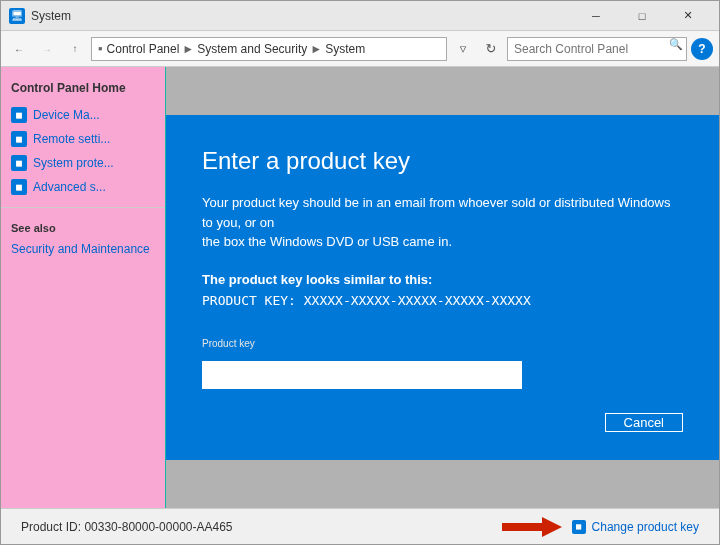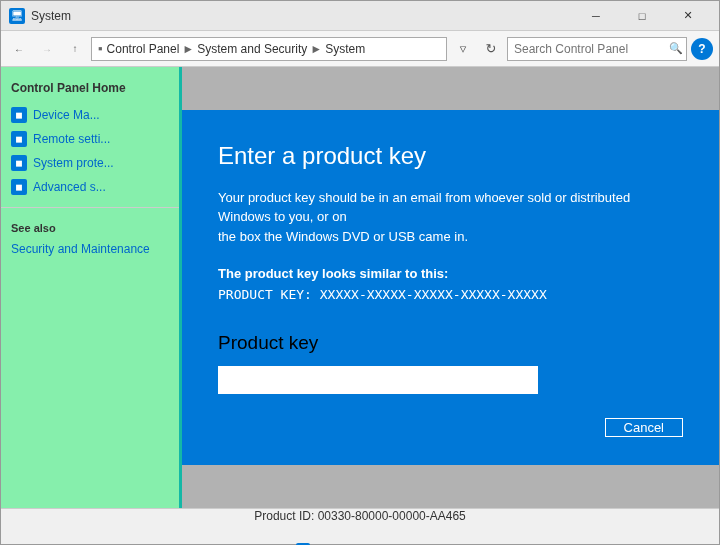--- a/index.html
+++ b/index.html
@@ -125,21 +125,20 @@
       color: #555;
       cursor: pointer;
     }
 
     .search-box {
       width: 180px;
       height: 24px;
       border: 1px solid #aaa;
       background: white;
       display: flex;
-      align-items: center;
       padding: 0 6px;
     }
 
     .search-box input {
       border: none;
       outline: none;
       font-size: 12px;
       flex: 1;
       background: transparent;
     }
@@ -165,25 +164,25 @@
     
     .content-area {
       display: flex;
       flex: 1;
       overflow: hidden;
       position: relative;
     }
 
     
     .sidebar {
-      width: 181px;
-      background: #86efac;
+      width: 165px;
+      background: #f9a8d4;
       padding: 10px 0;
       flex-shrink: 0;
-      border-right: 3px solid #14b8a6;
+      border-right: 1px solid #14b8a6;
     }
 
     .sidebar-link {
       display: flex;
       align-items: center;
       padding: 4px 10px;
       font-size: 12px;
       color: #0066cc;
       cursor: pointer;
       gap: 6px;
@@ -230,21 +229,20 @@
       height: 36px;
       background: #f0f0f0;
       border-top: 1px solid #ccc;
       display: flex;
       align-items: center;
       padding: 0 20px;
       font-size: 12px;
       color: #333;
       flex-shrink: 0;
       gap: 10px;
-      flex-direction: column;
     }
 
     .product-id-text { flex: 1; }
 
     .change-product-key {
       display: flex;
       align-items: center;
       gap: 6px;
       color: #0066cc;
       cursor: pointer;
@@ -294,22 +292,22 @@
     }
 
     .dialog-key-value {
       font-size: 13px;
       color: white;
       font-family: monospace;
       margin-bottom: 30px;
     }
 
     .dialog-field-label {
-      font-size: 19px;
-      color: #000000;
+      font-size: 10px;
+      color: #e5e5e5;
       margin-bottom: 12px;
     }
 
     .dialog-input {
       width: 320px;
       height: 28px;
       background: white;
       border: none;
       padding: 0 8px;
       font-size: 13px;

